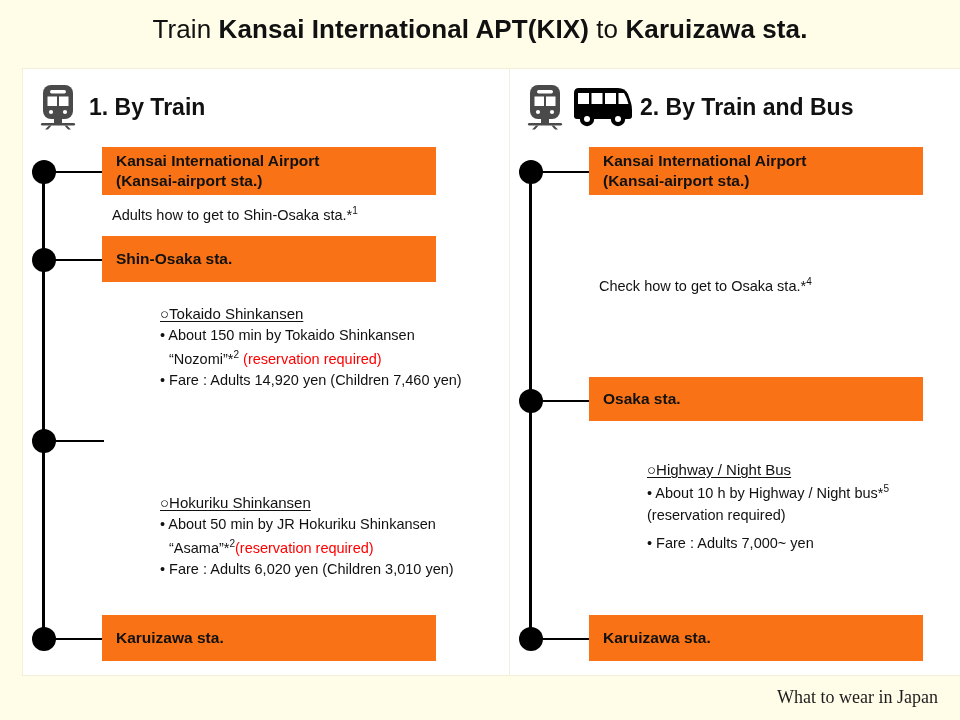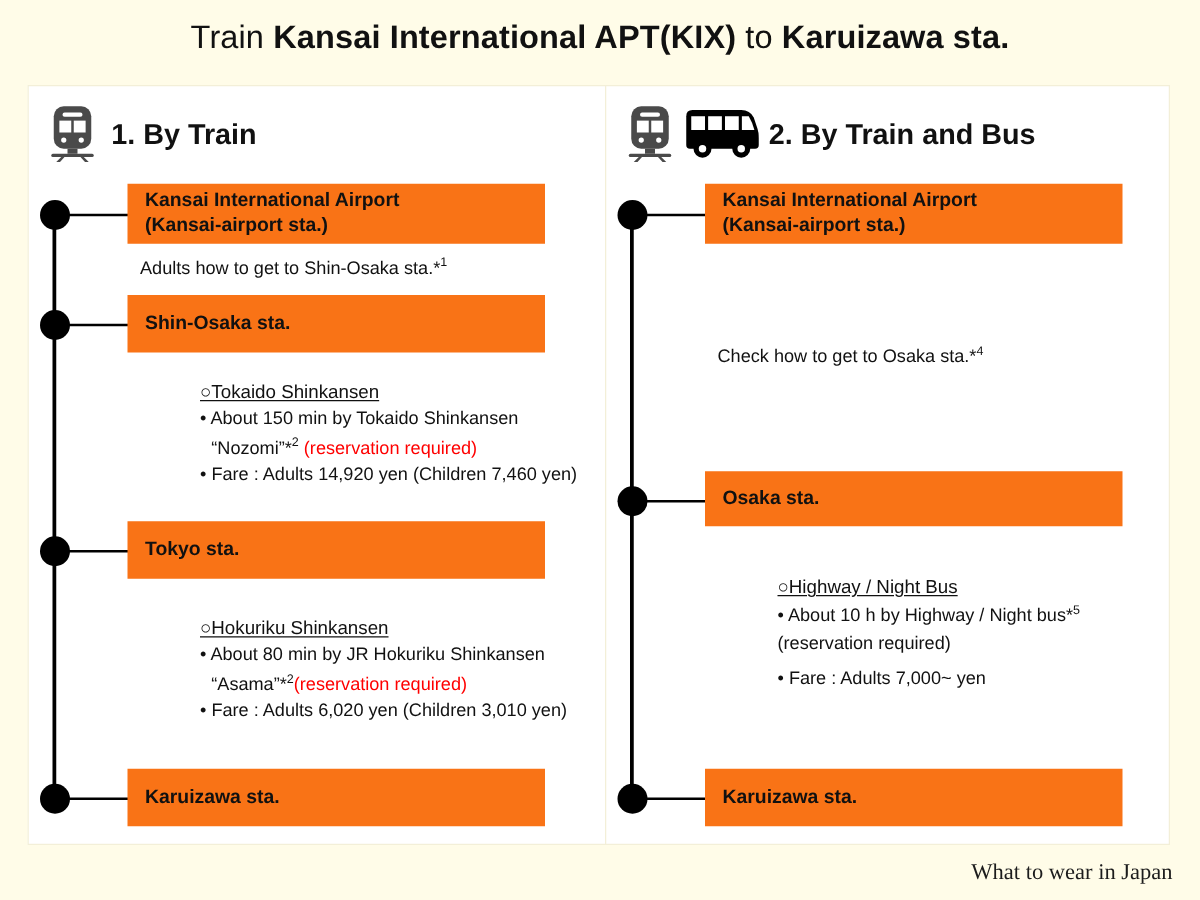--- a/index.html
+++ b/index.html
@@ -34,21 +34,21 @@
 
   
   .panel {
     position: absolute;
     top: 68px;
     height: 608px;
     background: #ffffff;
     border: 1px solid #f3efd8;
   }
   #panel-train { left: 22px;  width: 520px; }
-  #panel-bus   { left: 484px; width: 452px; }
+  #panel-bus   { left: 509px; width: 452px; }
 
   
   .panel-head {
     position: absolute;
     top: 12px;
     left: 16px;
     display: flex;
     align-items: center;
     height: 52px;
   }
@@ -188,27 +188,24 @@
   <div class="block" style="left:89px; top:236px;">
     <div class="heading">○Tokaido Shinkansen</div>
     <div class="line">• About 150 min by Tokaido Shinkansen</div>
     <div class="line indent">
       <span>“Nozomi”*</span><span class="sup">2</span>
       <span class="red">(reservation required)</span>
     </div>
     <div class="line">• Fare : Adults 14,920 yen (Children 7,460 yen)</div>
   </div>
 
-  <div class="station" style="left:79px; top:348px; width:334px; height:46px;">
-    <span>Tokyo sta.</span>
-  </div>
 
   <div class="block" style="left:89px; top:425px;">
     <div class="heading">○Hokuriku Shinkansen</div>
-    <div class="line">• About 80 min by JR Hokuriku Shinkansen</div>
+    <div class="line">• About 50 min by JR Hokuriku Shinkansen</div>
     <div class="line indent">
       <span>“Asama”*</span><span class="sup">2</span><span class="red">(reservation required)</span>
     </div>
     <div class="line">• Fare : Adults 6,020 yen (Children 3,010 yen)</div>
   </div>
 
   <div class="station" style="left:79px; top:546px; width:334px; height:46px;">
     <span>Karuizawa sta.</span>
   </div>
 </div>

